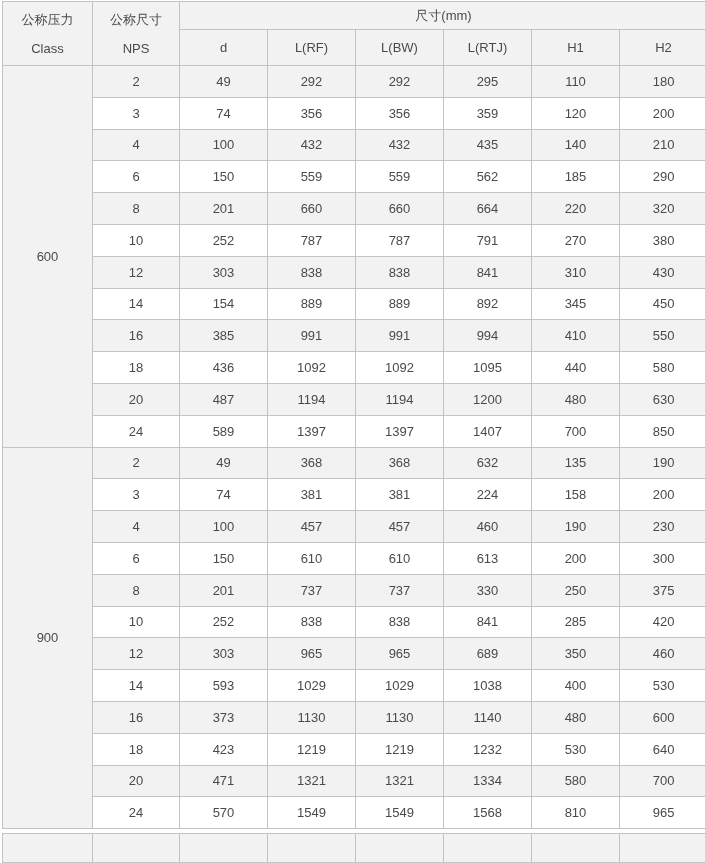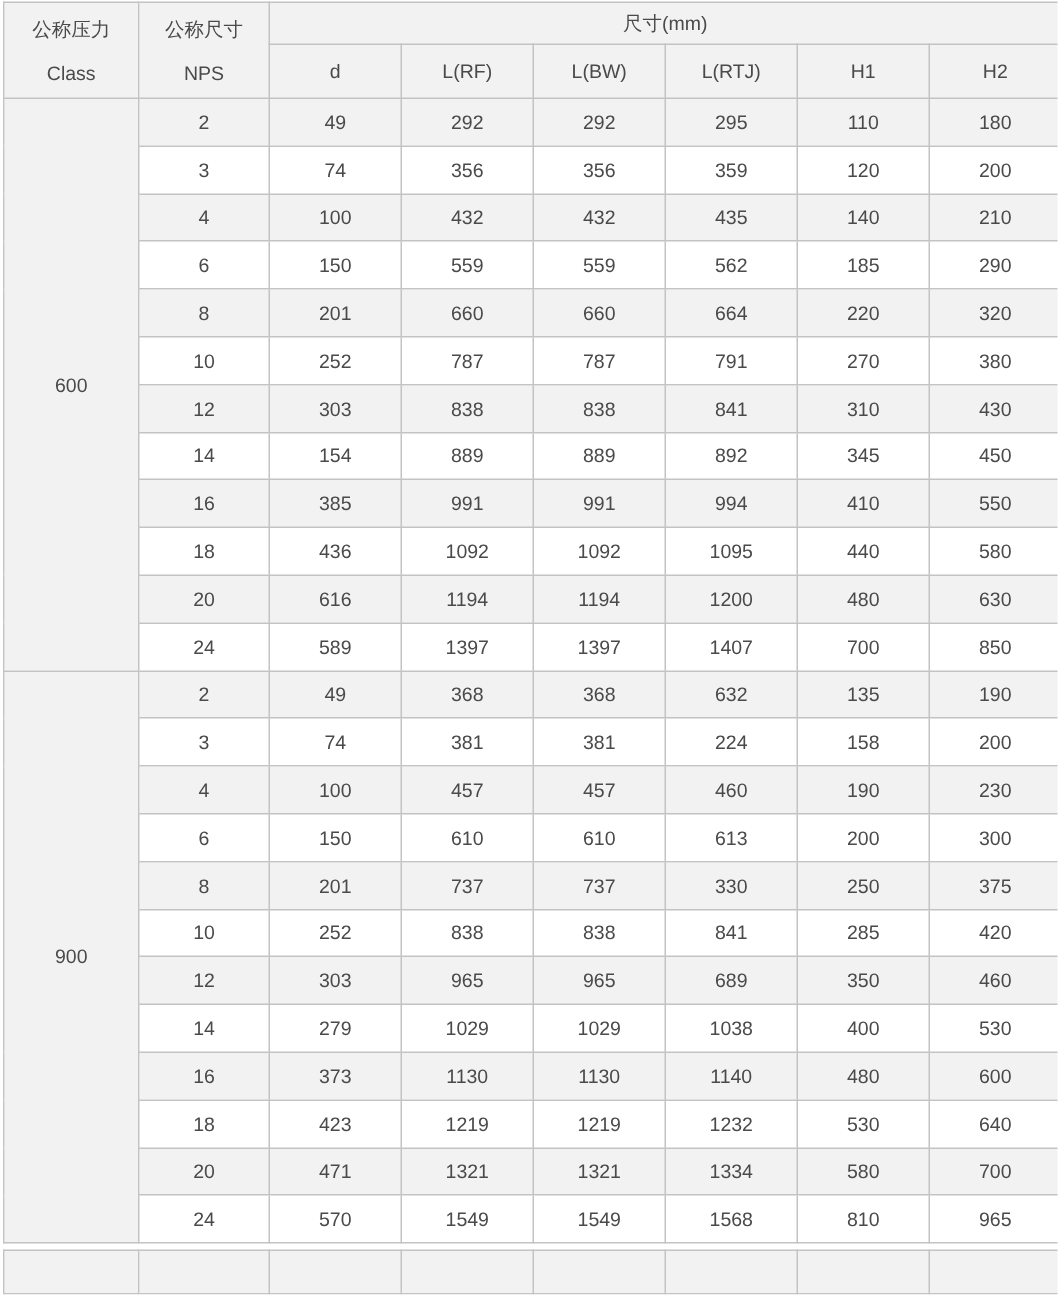--- a/index.html
+++ b/index.html
@@ -171,21 +171,21 @@
           <td>18</td>
           <td>436</td>
           <td>1092</td>
           <td>1092</td>
           <td>1095</td>
           <td>440</td>
           <td>580</td>
         </tr>
         <tr class="data-row stripe">
           <td>20</td>
-          <td>616</td>
+          <td>487</td>
           <td>1194</td>
           <td>1194</td>
           <td>1200</td>
           <td>480</td>
           <td>630</td>
         </tr>
         <tr class="data-row">
           <td>24</td>
           <td>589</td>
           <td>1397</td>
@@ -253,21 +253,21 @@
           <td>12</td>
           <td>303</td>
           <td>965</td>
           <td>965</td>
           <td>689</td>
           <td>350</td>
           <td>460</td>
         </tr>
         <tr class="data-row">
           <td>14</td>
-          <td>279</td>
+          <td>593</td>
           <td>1029</td>
           <td>1029</td>
           <td>1038</td>
           <td>400</td>
           <td>530</td>
         </tr>
         <tr class="data-row stripe">
           <td>16</td>
           <td>373</td>
           <td>1130</td>

